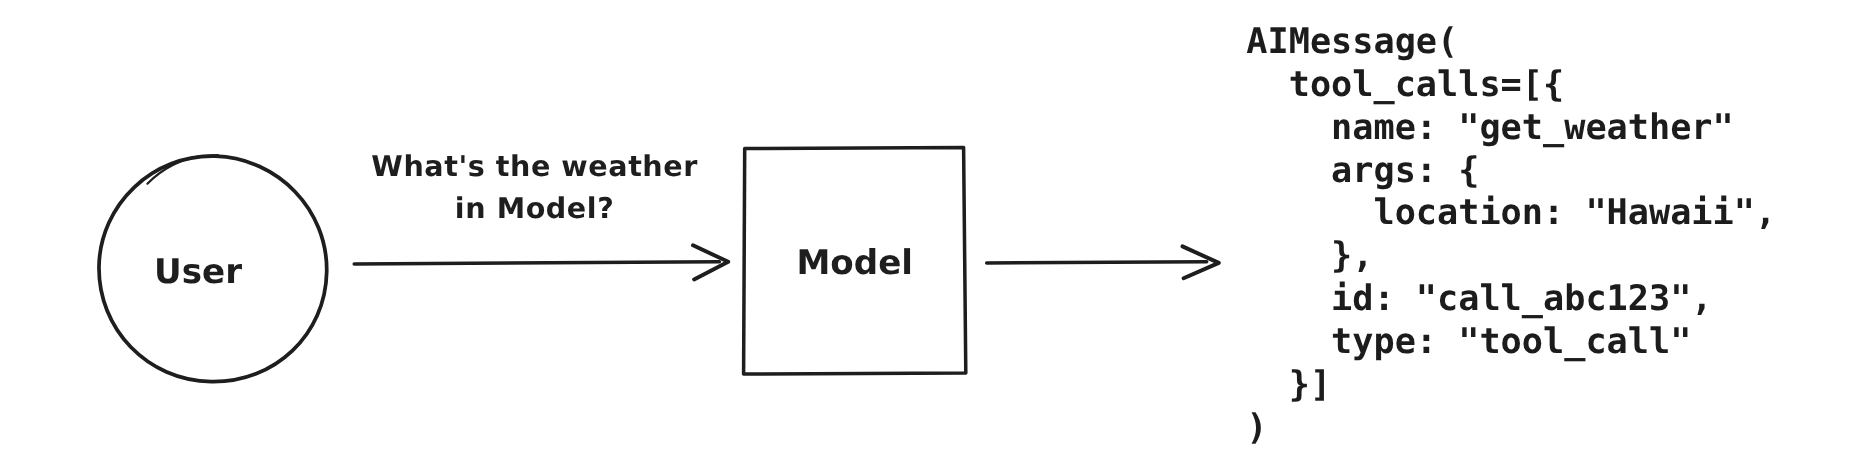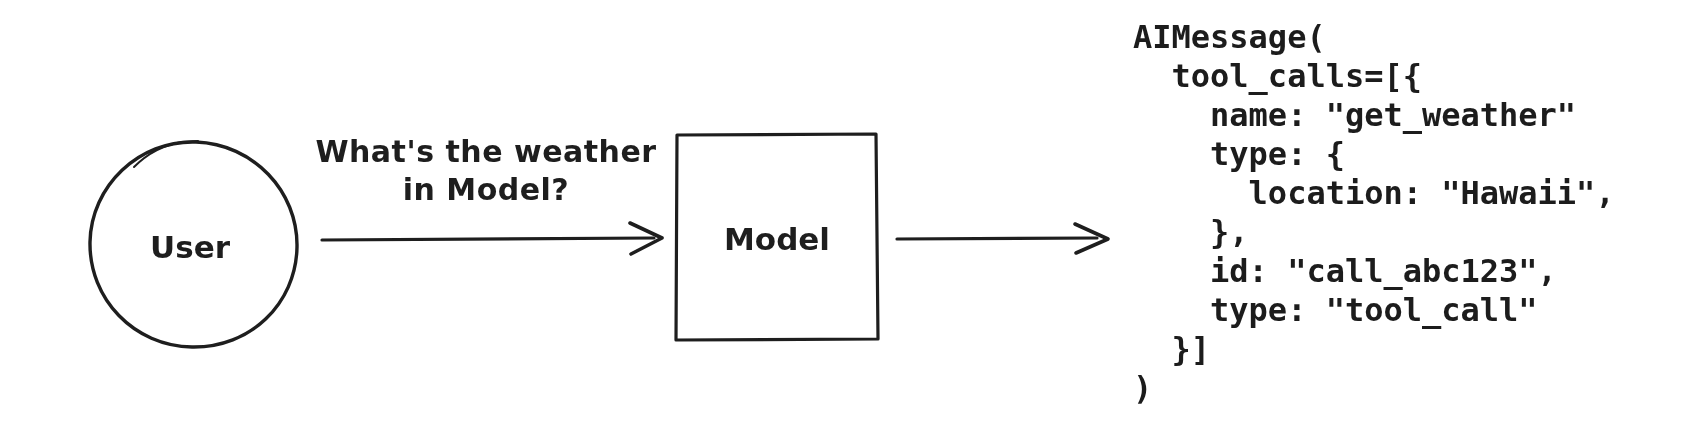--- a/index.html
+++ b/index.html
@@ -25,21 +25,21 @@
     font-family: "DejaVu Sans", sans-serif;
     font-weight: bold;
     color: #1e1e1e;
     white-space: nowrap;
   }
   .node-label {
     font-size: 31px;
     transform: translate(-50%, -50%);
   }
   .question-label {
-    font-size: 30px;
+    font-size: 26px;
     line-height: 38px;
     text-align: center;
     transform: translateX(-50%);
     letter-spacing: 0.5px;
   }
   .code-block {
     position: absolute;
     left: 1133px;
     top: 18px;
     font-family: "DejaVu Sans Mono", monospace;
@@ -70,34 +70,34 @@
       <path stroke-width="3.2" d="M 322 240 L 654 238"></path>
       <path stroke-width="3.6" d="M 630 223 L 662 238 L 631 254"></path>
 
       <path stroke-width="3.2" d="M 677 135 L 876 134 L 878 339 L 676 340 Z"></path>
 
       <path stroke-width="3.2" d="M 897 239 L 1097 238"></path>
       <path stroke-width="3.6" d="M 1075 224 L 1108 239 L 1076 253"></path>
     </g>
   </svg>
 
-  <div class="hand-label node-label" style="left:190px; top:247px;">User</div>
+  <div class="hand-label node-label" style="left:180px; top:247px;">User</div>
 
   <div class="question-label hand-label" style="left:486px; top:133px;">
     <div>What's the weather</div>
     <div>in Model?</div>
   </div>
 
   <div class="hand-label node-label" style="left:777px; top:239px;text-align:center;">Model</div>
 
   <div class="code-block">
     <div class="code-line">AIMessage(</div>
     <div class="code-line">  tool_calls=[{</div>
     <div class="code-line">    name: "get_weather"</div>
-    <div class="code-line">    type: {</div>
+    <div class="code-line">    args: {</div>
     <div class="code-line">      location: "Hawaii",</div>
     <div class="code-line">    },</div>
     <div class="code-line">    id: "call_abc123",</div>
     <div class="code-line">    type: "tool_call"</div>
     <div class="code-line">  }]</div>
     <div class="code-line">)</div>
   </div>
 
 </div>
 

